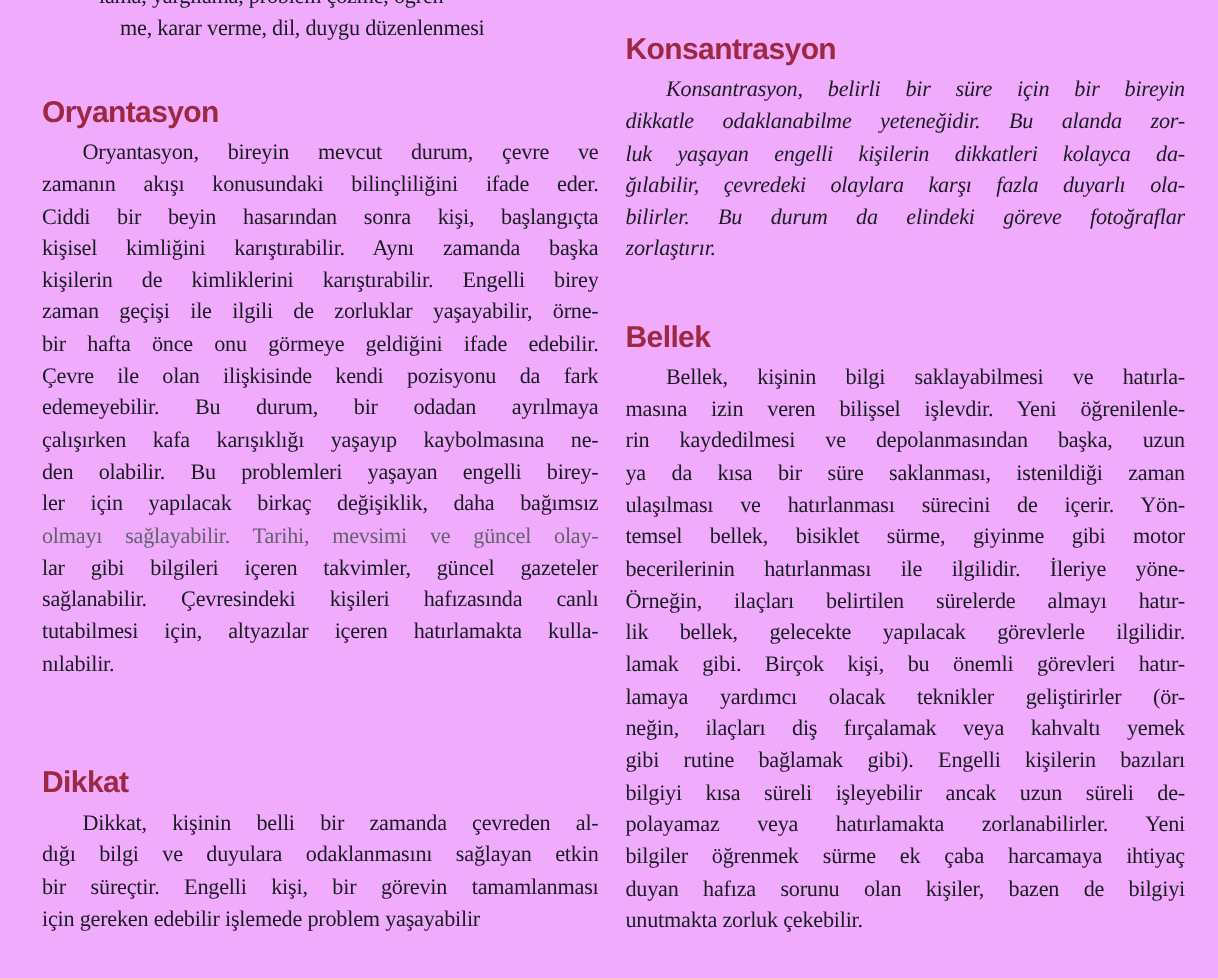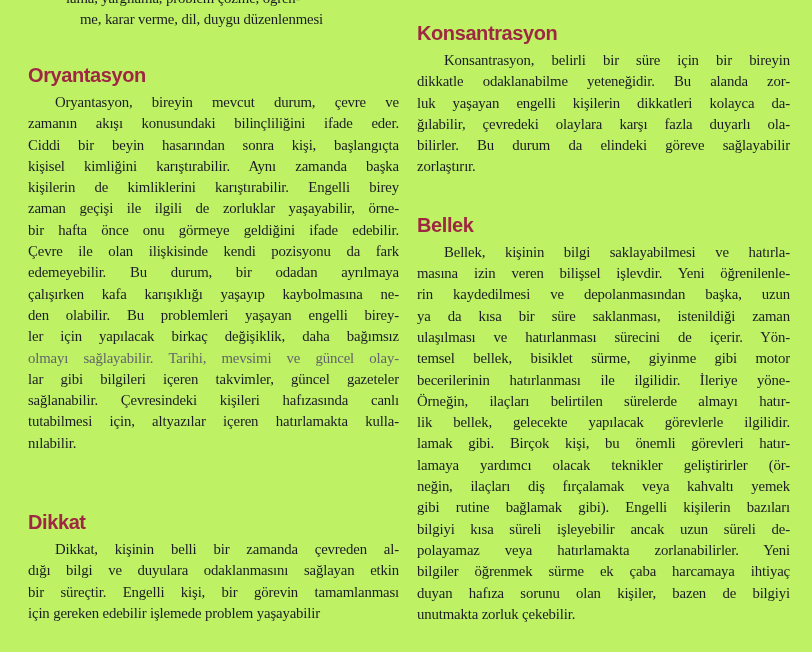--- a/index.html
+++ b/index.html
@@ -1,20 +1,20 @@
 <!DOCTYPE html>
 <html><head>
 <meta charset="utf-8">
 <style>
   html,body{margin:0;padding:0;}
   body{
     width:812px;height:652px;background:#ffffff;overflow:hidden;
     font-family:"Liberation Serif",serif;
   }
-  .page{position:relative;width:812px;height:652px;background:#bef264;}
+  .page{position:relative;width:812px;height:652px;background:#f0abfc;}
   .col{position:absolute;top:0;height:652px;overflow:hidden;}
   #col-left{left:28px;width:371px;}
   #col-right{left:417px;width:373px;}
 
   .heading{
     margin:0;font-family:"Liberation Sans",sans-serif;font-weight:bold;
     font-size:20px;line-height:30px;color:#9e2742;letter-spacing:-0.4px;
   }
   .paragraph{margin:0;}
   .bodyline{
@@ -32,21 +32,21 @@
   .clip-inner{margin-top:-12px;}
   .clipline{padding-left:38px;}
   .hangline{padding-left:52px;}
 
   
   #col-left  > :nth-child(2){margin-top:26px;}
   #col-left  > :nth-child(3){margin-top:2px;}
   #col-left  > :nth-child(4){margin-top:53px;}
   #col-left  > :nth-child(5){margin-top:2px;}
   #col-right > :nth-child(1){margin-top:18px;}
-  #col-right > :nth-child(2){margin-top:2px;}
+  #col-right > :nth-child(2){margin-top:2px;font-style:italic;}
   #col-right > :nth-child(3){margin-top:32px;}
   #col-right > :nth-child(4){margin-top:2px;}
 </style>
 </head>
 <body>
 
 <div class="page">
   <div class="col" id="col-left">
       <div class="top-clip">
         <div class="clip-inner">
@@ -82,21 +82,21 @@
         <div class="bodyline last">için gereken edebilir işlemede problem yaşayabilir</div>
       </div>
     </div>
   <div class="col" id="col-right">
       <h2 class="heading">Konsantrasyon</h2>
       <div class="paragraph">
         <div class="bodyline indent">Konsantrasyon, belirli bir süre için bir bireyin</div>
         <div class="bodyline">dikkatle odaklanabilme yeteneğidir. Bu alanda zor-</div>
         <div class="bodyline">luk yaşayan engelli kişilerin dikkatleri kolayca da-</div>
         <div class="bodyline">ğılabilir, çevredeki olaylara karşı fazla duyarlı ola-</div>
-        <div class="bodyline">bilirler. Bu durum da elindeki göreve sağlayabilir</div>
+        <div class="bodyline">bilirler. Bu durum da elindeki göreve fotoğraflar</div>
         <div class="bodyline last">zorlaştırır.</div>
       </div>
       <h2 class="heading">Bellek</h2>
       <div class="paragraph">
         <div class="bodyline indent">Bellek, kişinin bilgi saklayabilmesi ve hatırla-</div>
         <div class="bodyline">masına izin veren bilişsel işlevdir. Yeni öğrenilenle-</div>
         <div class="bodyline">rin kaydedilmesi ve depolanmasından başka, uzun</div>
         <div class="bodyline">ya da kısa bir süre saklanması, istenildiği zaman</div>
         <div class="bodyline">ulaşılması ve hatırlanması sürecini de içerir. Yön-</div>
         <div class="bodyline">temsel bellek, bisiklet sürme, giyinme gibi motor</div>

